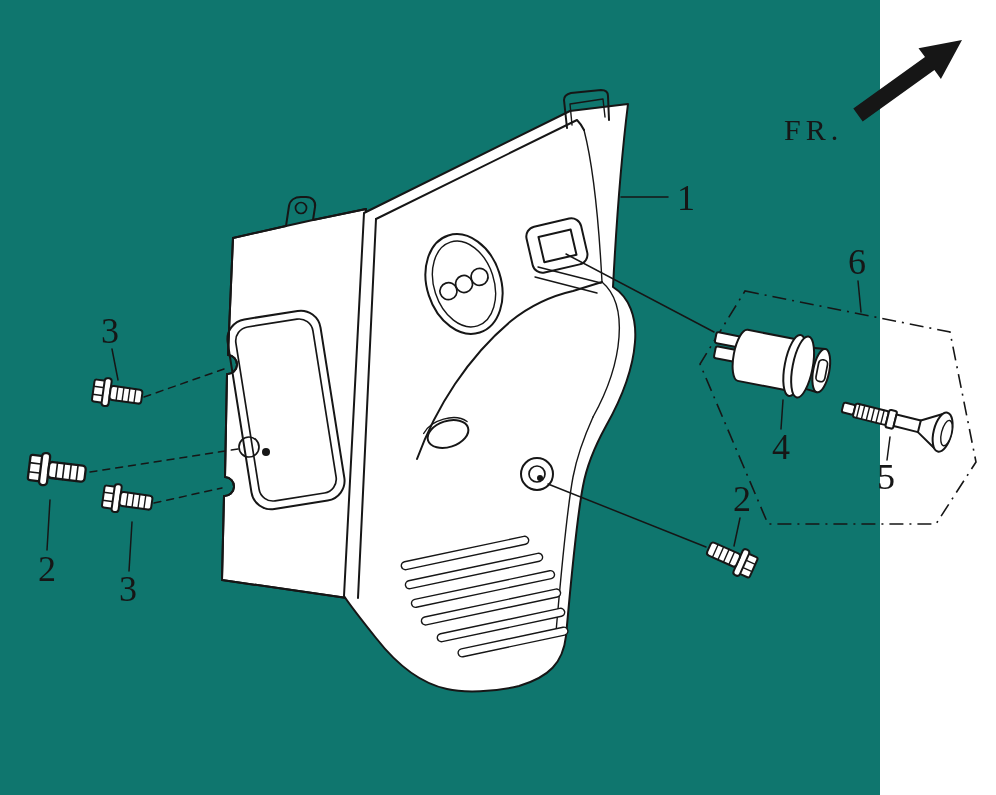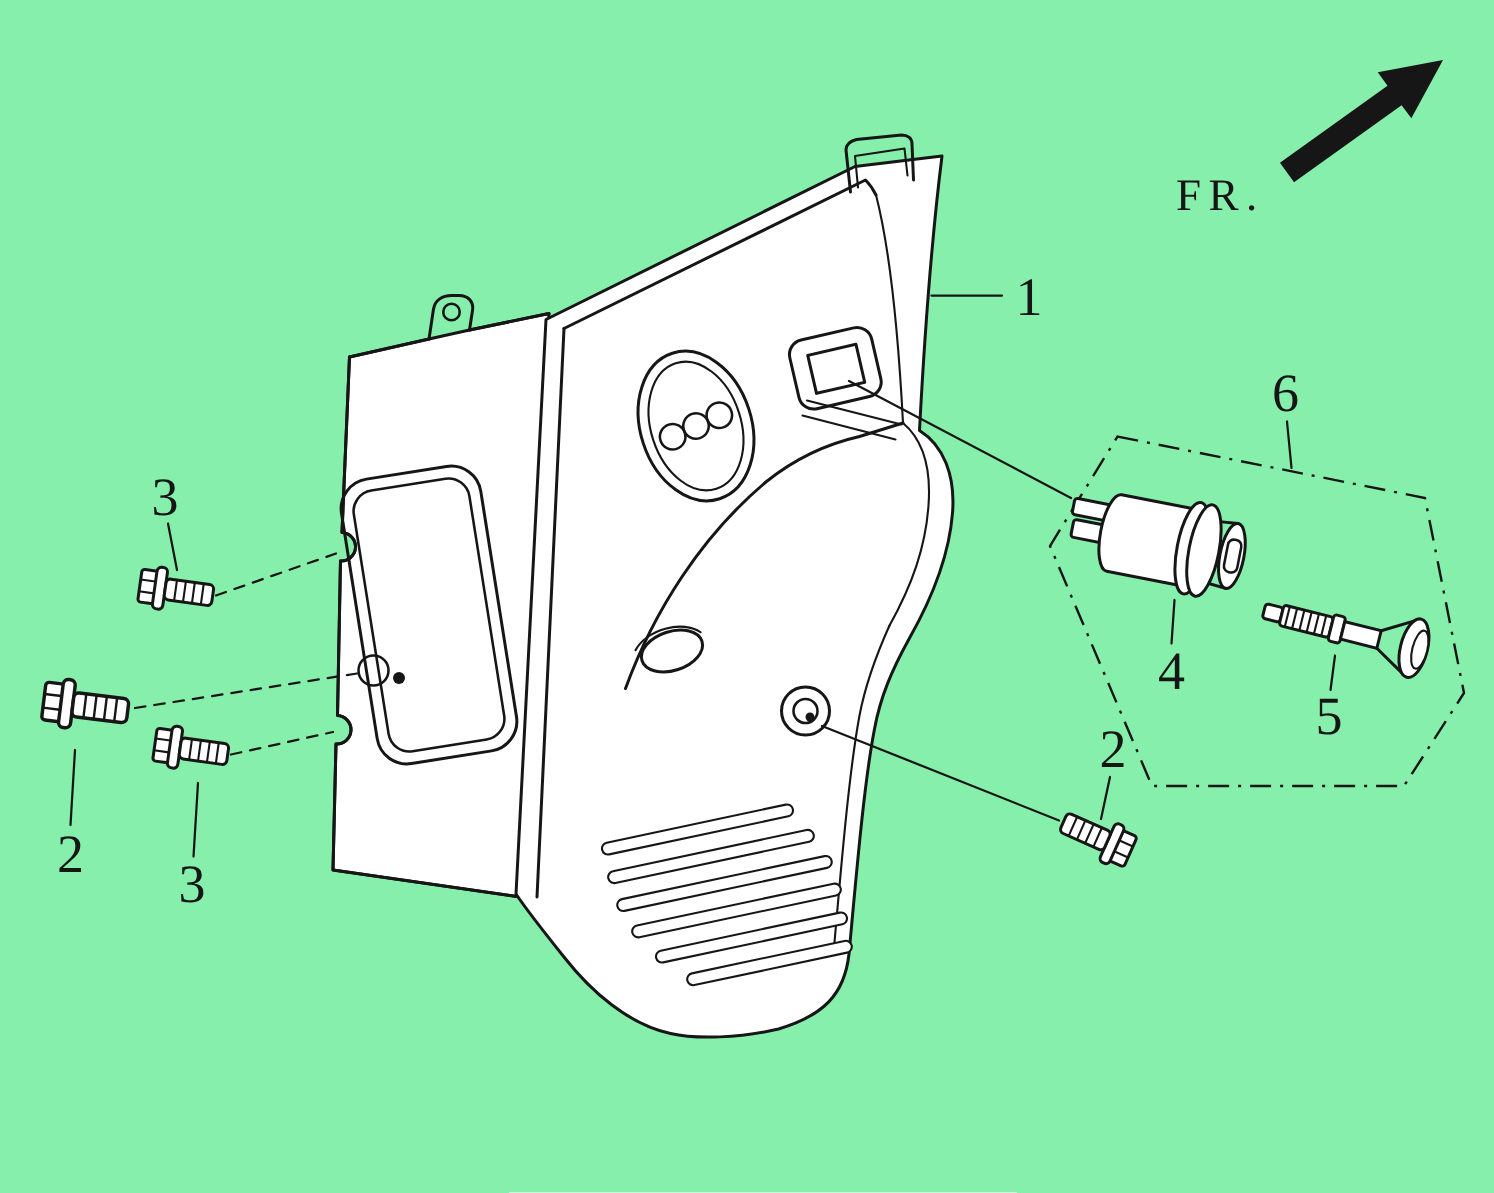--- a/index.html
+++ b/index.html
@@ -1,17 +1,17 @@
 <!DOCTYPE html>
 <html><head>
 <meta charset="utf-8">
 <style>
   html,body{margin:0;padding:0;background:#ffffff;}
   body{width:996px;height:795px;overflow:hidden;font-family:"Liberation Sans",sans-serif;}
-  #stage{position:relative;width:996px;height:795px;background:#86efac;}
+  #stage{position:relative;width:880px;height:795px;background:#0f766e;}
   svg{position:absolute;top:0;left:0;}
   .ln{fill:none;stroke:#161616;stroke-width:2;stroke-linecap:round;stroke-linejoin:round;}
   .fw{fill:#ffffff;stroke:#161616;stroke-width:2;stroke-linecap:round;stroke-linejoin:round;}
   .thin{stroke-width:1.4;}
   .med{stroke-width:1.7;}
   .lead{fill:none;stroke:#161616;stroke-width:1.5;stroke-linecap:round;}
   .dash{stroke-dasharray:7 6;}
   .dashdot{fill:none;stroke:#161616;stroke-width:1.6;stroke-dasharray:14 6 2 6;}
   .lbl{font-family:"Liberation Serif",serif;font-size:36px;fill:#161616;}
   .fr{font-family:"Liberation Serif",serif;font-size:30px;letter-spacing:5px;fill:#161616;}

